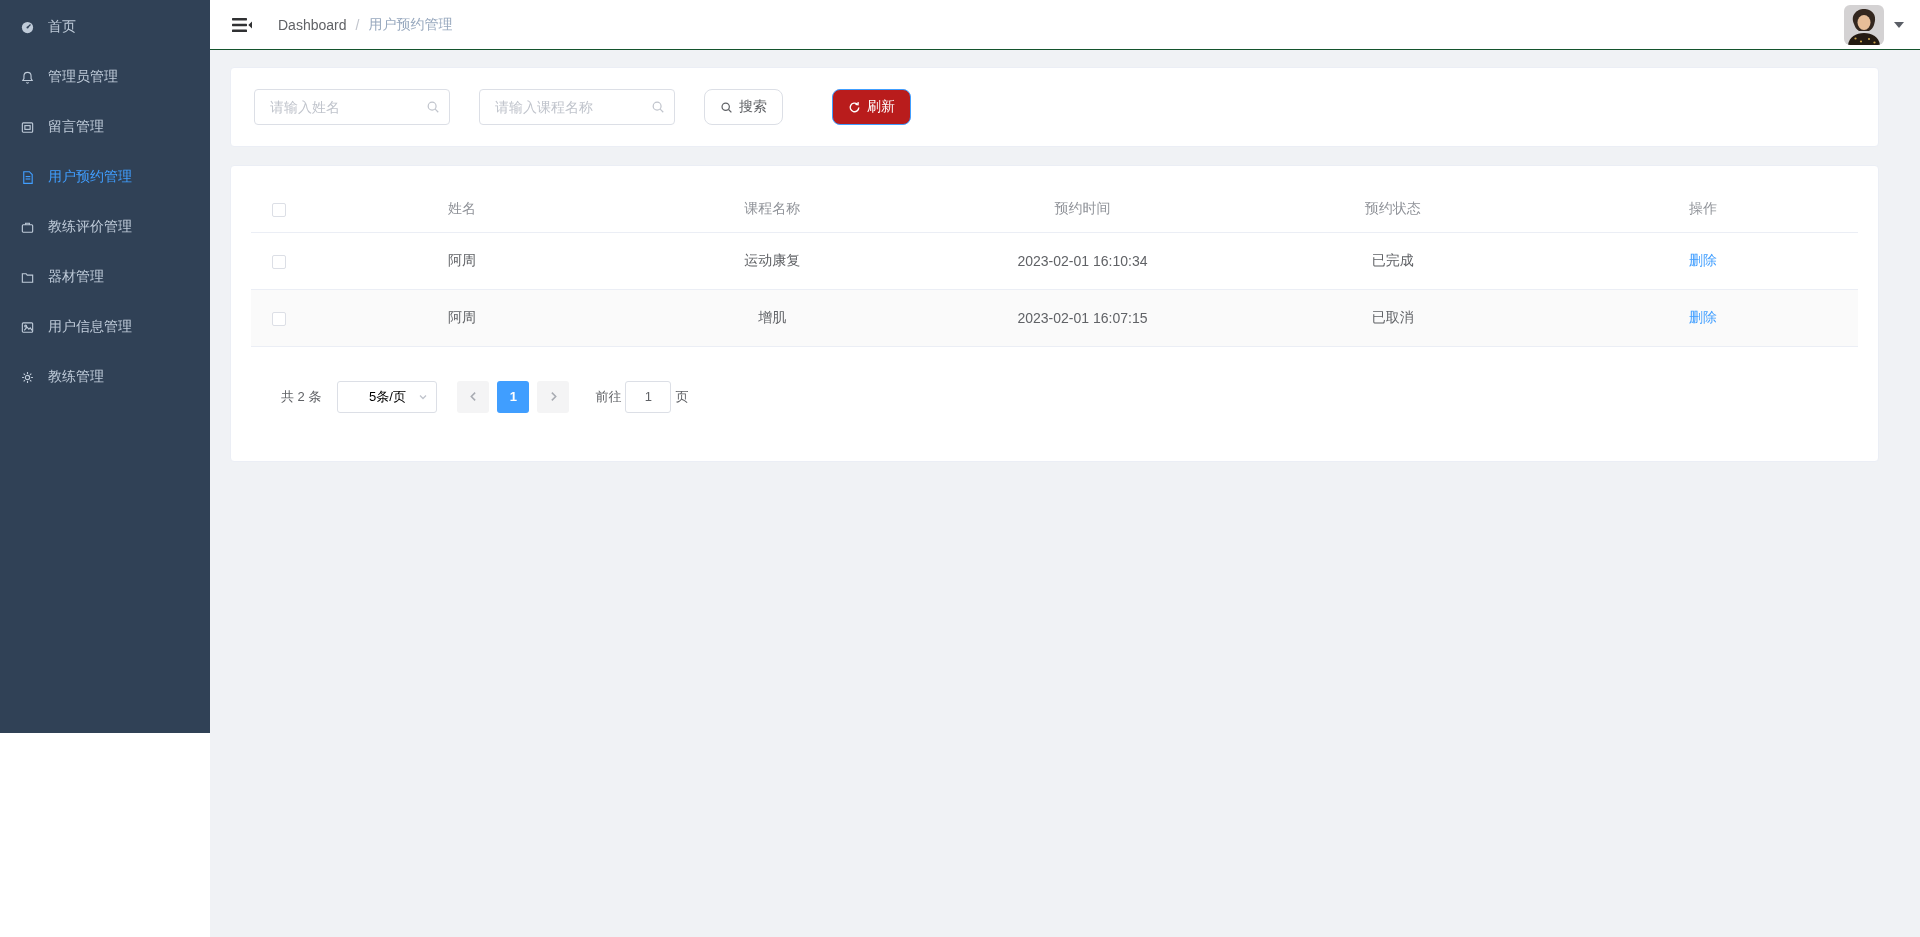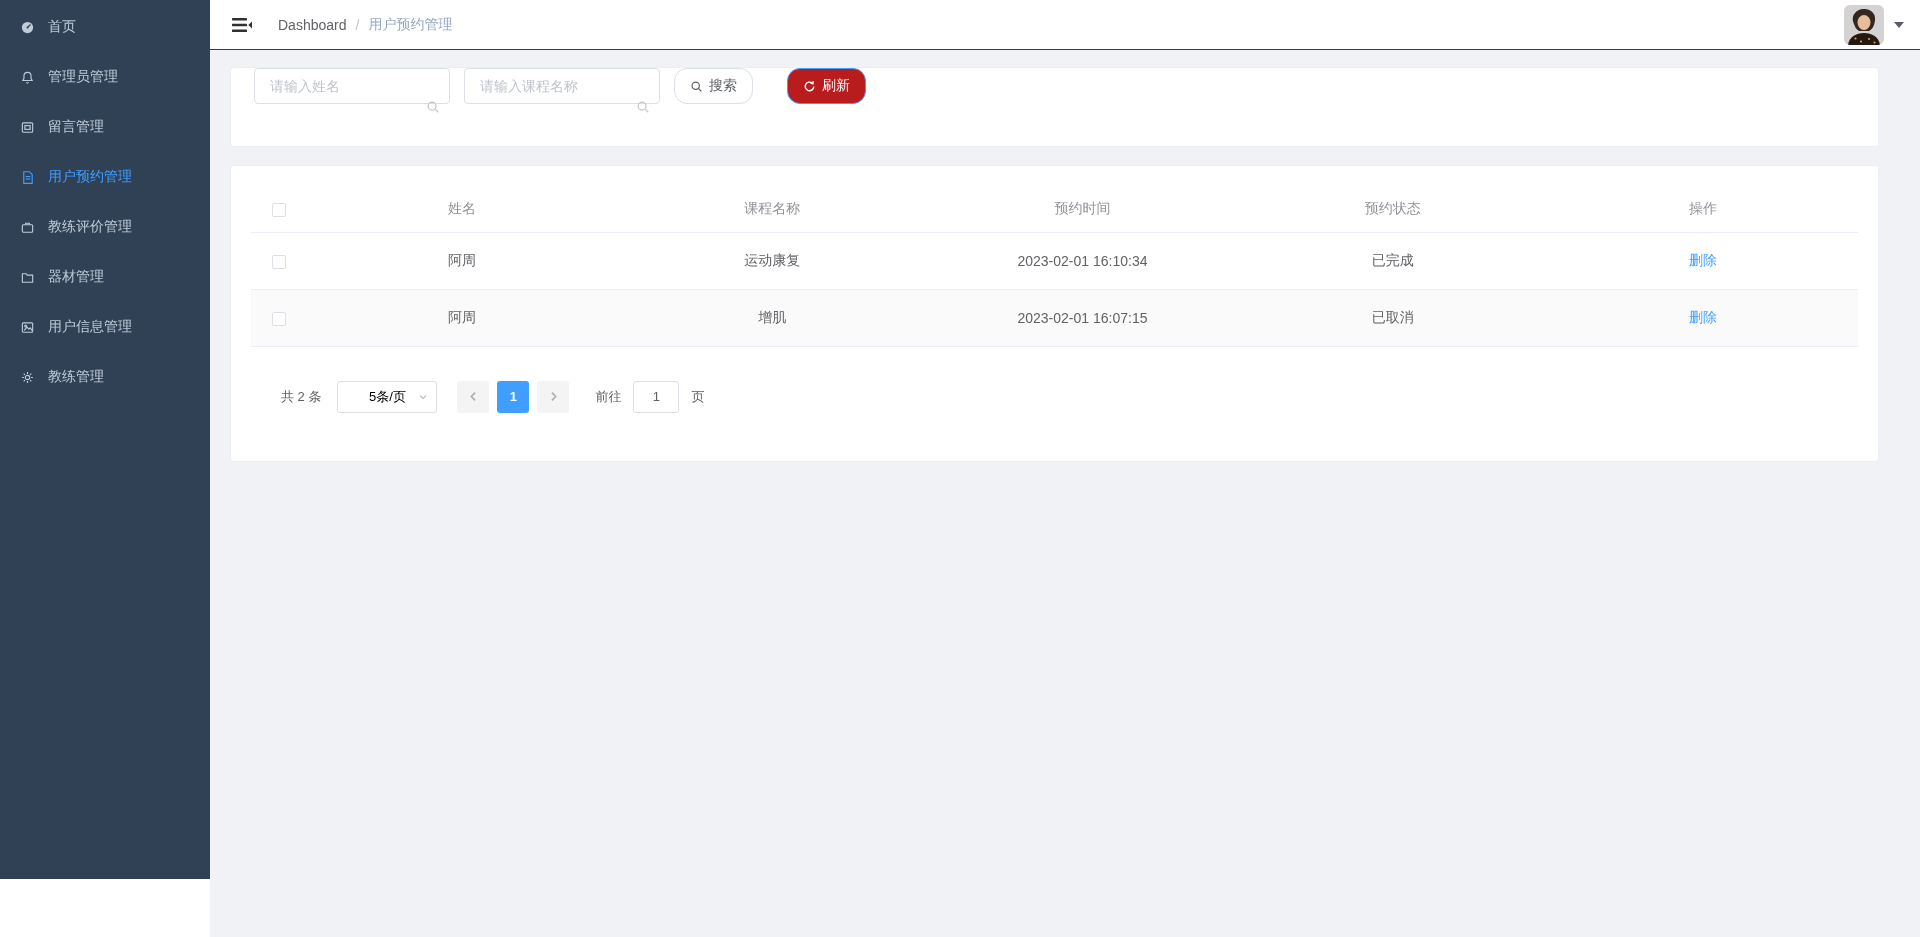--- a/index.html
+++ b/index.html
@@ -1,21 +1,21 @@
 <!DOCTYPE html>
 <html><head>
 <meta charset="utf-8">
 <style>
   * { margin:0; padding:0; box-sizing:border-box; }
   html,body { width:1920px; height:937px; overflow:hidden;
     font-family:"Liberation Sans","DejaVu Sans",sans-serif; }
   .app { display:flex; width:1920px; height:937px; }
 
   
-  .sidebar { width:210px; height:879px; background:#304156; flex:none; padding-top:2px; }
+  .sidebar { width:210px; height:733px; background:#304156; flex:none; padding-top:2px; }
   .menu-item { height:50px; display:flex; align-items:center; padding-left:20px;
     color:#bfcbd9; font-size:14px; cursor:pointer; }
   .menu-item .mi-icon { width:15px; height:15px; margin-right:13px; display:flex;
     align-items:center; justify-content:center; }
   .menu-item .mi-icon svg { width:15px; height:15px; }
   .menu-item.active { color:#409eff; }
 
   
   .main { flex:1; display:flex; flex-direction:column; background:#f0f2f5; }
   .topbar { height:50px; background:#fff; display:flex; align-items:center;
@@ -26,29 +26,29 @@
   .crumb-sep { color:#c0c4cc; }
   .crumb-current { color:#97a8be; }
   .user-area { margin-left:auto; display:flex; align-items:center; cursor:pointer; }
   .avatar { width:40px; height:40px; border-radius:6px; overflow:hidden; display:block; }
   .caret { width:0; height:0; margin-left:10px; border-left:5px solid transparent;
     border-right:5px solid transparent; border-top:6px solid #5a5e66; }
 
   
   .content { flex:1; padding:17px 41px 0 20px; }
   .card { background:#fff; border:1px solid #ebeef5; border-radius:4px; }
-  .search-card { height:80px; display:flex; padding-left:23px; gap:14px; }
+  .search-card { height:80px; display:flex; align-items:center; padding-left:23px; gap:29px; }
   .input-wrap { position:relative; }
   .search-input { width:196px; height:36px; border:1px solid #dcdfe6; border-radius:4px;
     padding:0 32px 0 15px; font-size:14px; color:#606266; outline:none;
     font-family:"Liberation Sans","DejaVu Sans",sans-serif; }
   .search-input::placeholder { color:#c0c4cc; }
   .suffix-icon { position:absolute; right:10px; top:50%; transform:translateY(-50%);
     color:#c0c4cc; display:flex; }
-  .btn { height:36px; border-radius:13px; font-size:14px; display:inline-flex;
+  .btn { height:36px; border-radius:8px; font-size:14px; display:inline-flex;
     align-items:center; gap:6px; padding:0 15px; cursor:pointer;
     font-family:"Liberation Sans","DejaVu Sans",sans-serif; }
   .btn-plain { background:#fff; border:1px solid #dcdfe6; color:#606266; }
   .btn-primary { background:#b91c1c; border:1px solid #409eff; color:#fff; margin-left:20px; }
 
   
   .table-card { margin-top:18px; padding:20px 20px 48px; }
   table { width:100%; border-collapse:collapse; table-layout:fixed; }
   th, td { text-align:center; font-size:14px; border-bottom:1px solid #ebeef5; }
   th { height:46px; color:#909399; font-weight:400; }
@@ -67,21 +67,21 @@
     cursor:pointer; color:#000000; background:#fff; }
   .size-select .chev { position:absolute; right:8px; top:50%; transform:translateY(-50%);
     display:flex; }
   .pager { display:flex; align-items:center; gap:8px; margin-left:20px; }
   .page-btn { width:32px; height:32px; background:#f4f4f5; border-radius:3px;
     display:flex; align-items:center; justify-content:center; cursor:pointer;
     color:#a8abb2; }
   .page-num { width:32px; height:32px; border-radius:3px; display:flex; align-items:center;
     justify-content:center; cursor:pointer; font-weight:700; }
   .page-num.active { background:#409eff; color:#fff; }
-  .goto { margin-left:26px; display:flex; align-items:center; gap:12px; }
+  .goto { margin-left:26px; display:flex; align-items:center; gap:4px; }
   .goto-input { width:46px; height:32px; border:1px solid #dcdfe6; border-radius:3px;
     text-align:center; font-size:13px; color:#606266; outline:none;
     font-family:"Liberation Sans","DejaVu Sans",sans-serif; }
 </style>
 </head>
 <body>
 
 <div class="app">
 
   <aside class="sidebar">

